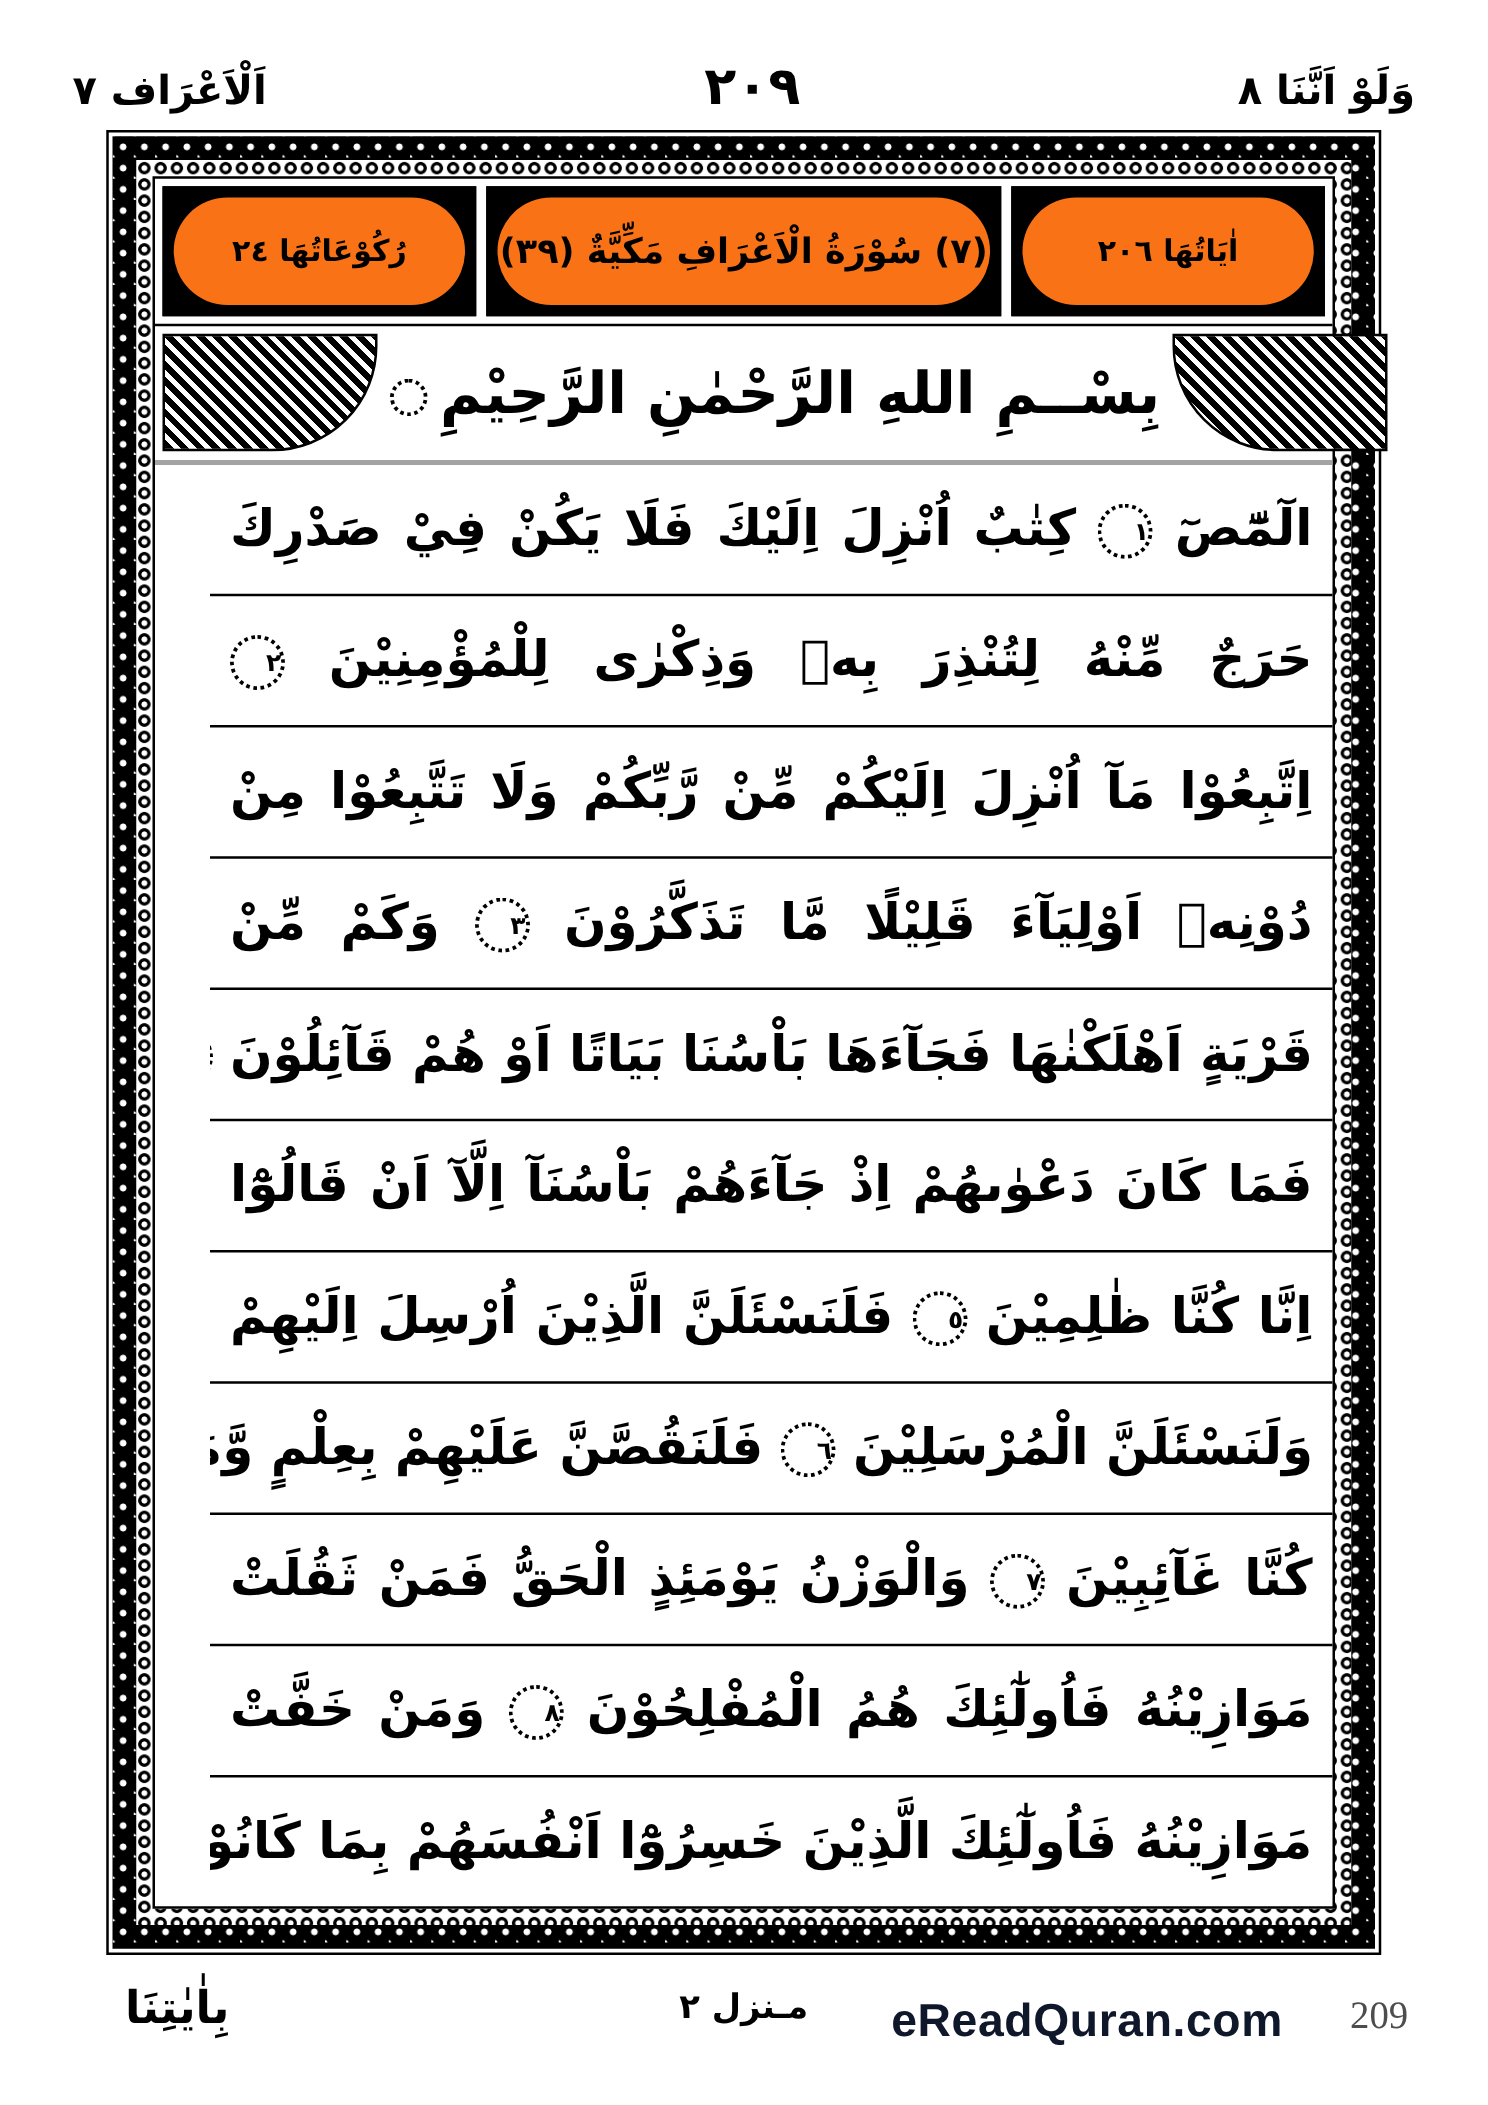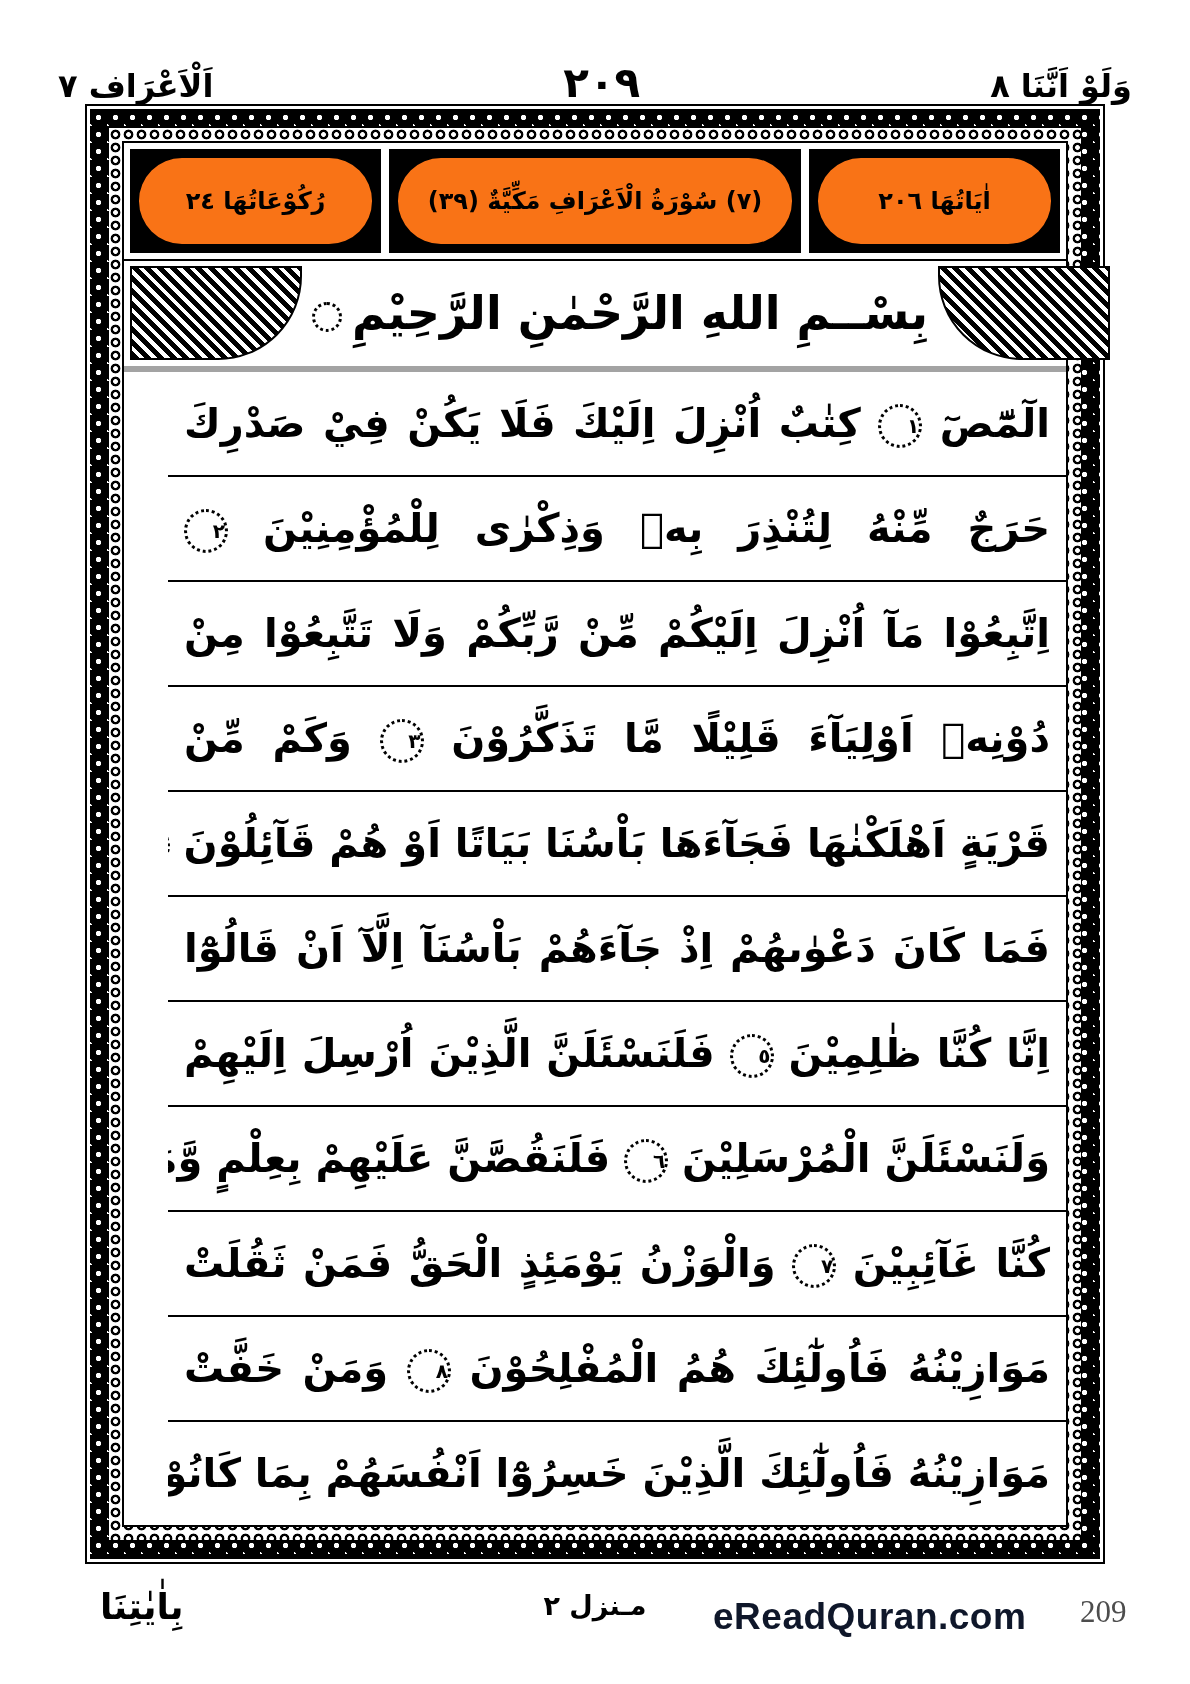--- a/index.html
+++ b/index.html
@@ -5,21 +5,21 @@
   * { margin:0; padding:0; box-sizing:border-box; }
   html,body { background:#ffffff; }
   body {
     width:1190px; height:1684px; position:relative;
     font-family:"DejaVu Sans", sans-serif; color:#000;
     overflow:hidden;
   }
 
   
   .top-bar {
-    position:absolute; top:58px; left:0; width:100%;
+    position:absolute; top:44px; left:0; width:100%;
     padding:0 58px; display:flex; justify-content:space-between;
     align-items:baseline; font-weight:bold; direction:ltr;
   }
   .top-left  { font-size:32px; }
   .top-center{ font-size:42px; letter-spacing:2px; }
   .top-right { font-size:32px; }
 
   
   .frame-outer {
     position:absolute; left:85px; top:104px; width:1020px; height:1460px;
@@ -55,26 +55,26 @@
   .panel { background:#000; border:2px solid #000; padding:5px; }
   .panel-ayat { flex:0 0 27%;text-align:center; }
   .panel-surah{ flex:1; }
   .panel-ruku { flex:0 0 27%; }
   .cartouche {
     width:100%; height:100%; background:#f97316; border:2px solid #000;
     border-radius:45px / 50%;
     display:flex; align-items:center; justify-content:center;
     font-weight:bold; font-size:24px; direction:rtl; white-space:nowrap;
   }
-  .panel-surah .cartouche { font-size:24px;text-align:right; }
+  .panel-surah .cartouche { font-size:28px;text-align:right; }
 
   
   .bismillah-row {
     height:112px; display:flex; align-items:center;
-    border-bottom:6px solid #a3a3a3; padding:0 6px; gap:10px;
+    border-bottom:4px solid #a3a3a3; padding:0 6px; gap:10px;
   }
   .bcorner {
     width:172px; height:94px; border:2px solid #000;
     background:repeating-linear-gradient(45deg, #000 0 5px, #fff 5px 9px);
     flex:0 0 auto;
   }
   .bcorner.right { border-radius:0 0 0 84px; }
   .bcorner.left  { border-radius:0 0 84px 0; }
   .bismillah-text {
     flex:1; text-align:center; direction:rtl;

